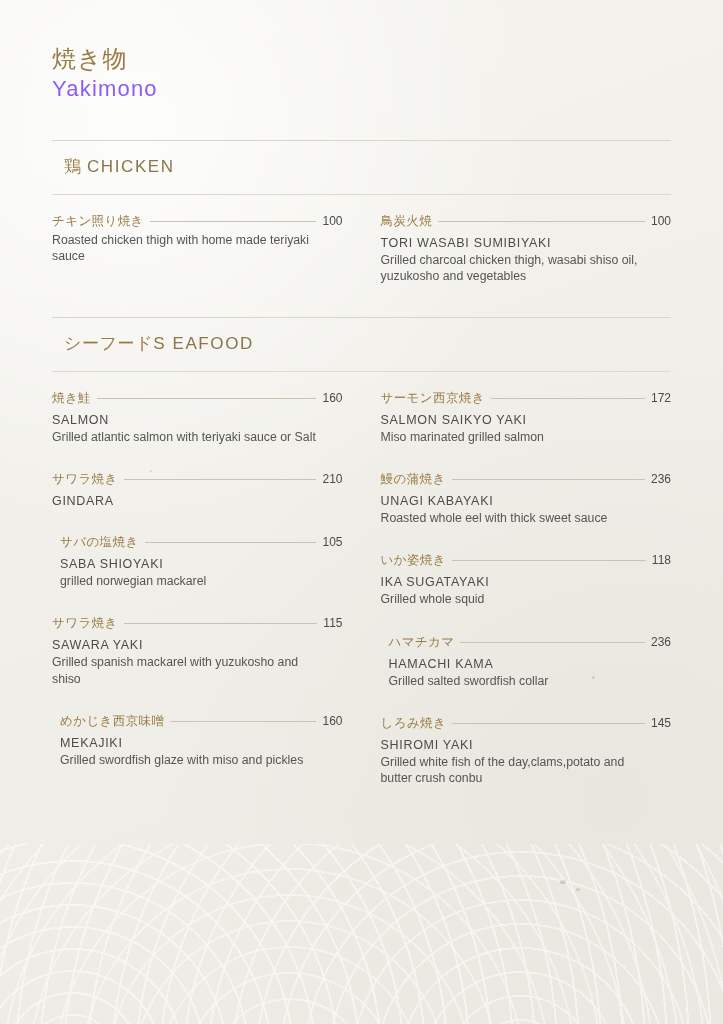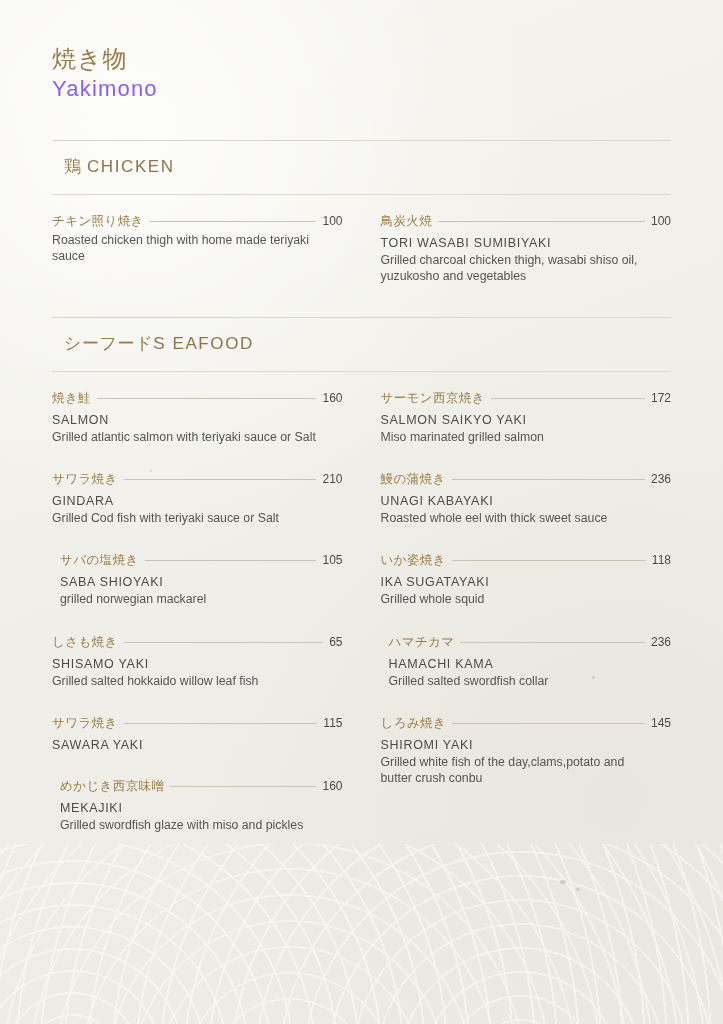--- a/index.html
+++ b/index.html
@@ -190,47 +190,38 @@
               <div class="item-name">SALMON</div>
               <div class="item-desc">Grilled atlantic salmon with teriyaki sauce or Salt</div>
             </div>
             <div class="item">
               <div class="item-top">
                 <span class="item-jp">サワラ焼き</span>
                 <span class="dots"></span>
                 <span class="price">210</span>
               </div>
               <div class="item-name">GINDARA</div>
-              <div class="item-desc">Grilled Cod fish with teriyaki sauce or Salt</div>
             </div>
             <div class="item indent">
               <div class="item-top">
                 <span class="item-jp">サバの塩焼き</span>
                 <span class="dots"></span>
                 <span class="price">105</span>
               </div>
               <div class="item-name">SABA SHIOYAKI</div>
               <div class="item-desc">grilled norwegian mackarel</div>
             </div>
             <div class="item">
               <div class="item-top">
-                <span class="item-jp">しさも焼き</span>
-                <span class="dots"></span>
-                <span class="price">65</span>
-              </div>
-              <div class="item-name">SHISAMO YAKI</div>
-              <div class="item-desc">Grilled salted hokkaido willow leaf fish</div>
-            </div>
-            <div class="item">
-              <div class="item-top">
                 <span class="item-jp">サワラ焼き</span>
                 <span class="dots"></span>
                 <span class="price">115</span>
               </div>
               <div class="item-name">SAWARA YAKI</div>
+              <div class="item-desc">Grilled spanish mackarel with yuzukosho and shiso</div>
             </div>
             <div class="item indent">
               <div class="item-top">
                 <span class="item-jp">めかじき西京味噌</span>
                 <span class="dots"></span>
                 <span class="price">160</span>
               </div>
               <div class="item-name">MEKAJIKI</div>
               <div class="item-desc">Grilled swordfish glaze with miso and pickles</div>
             </div>

